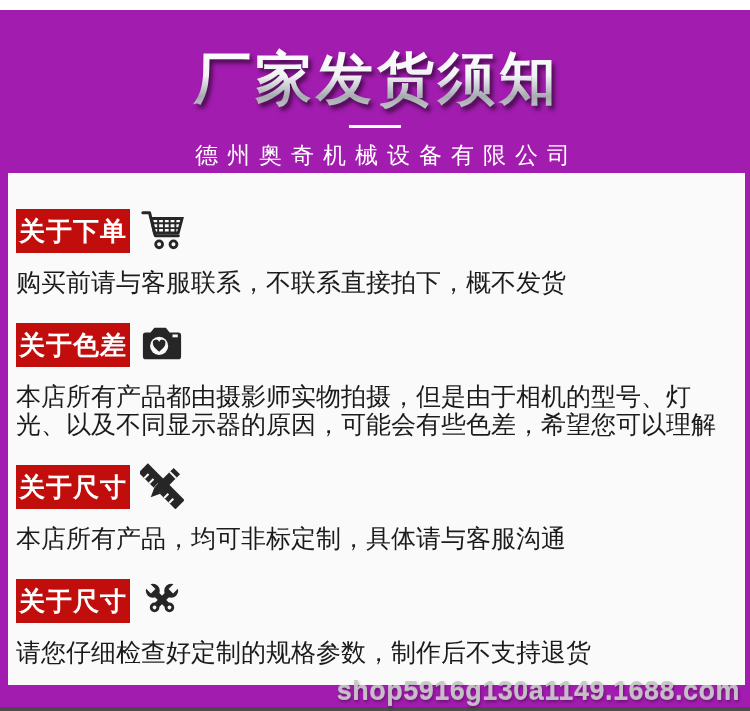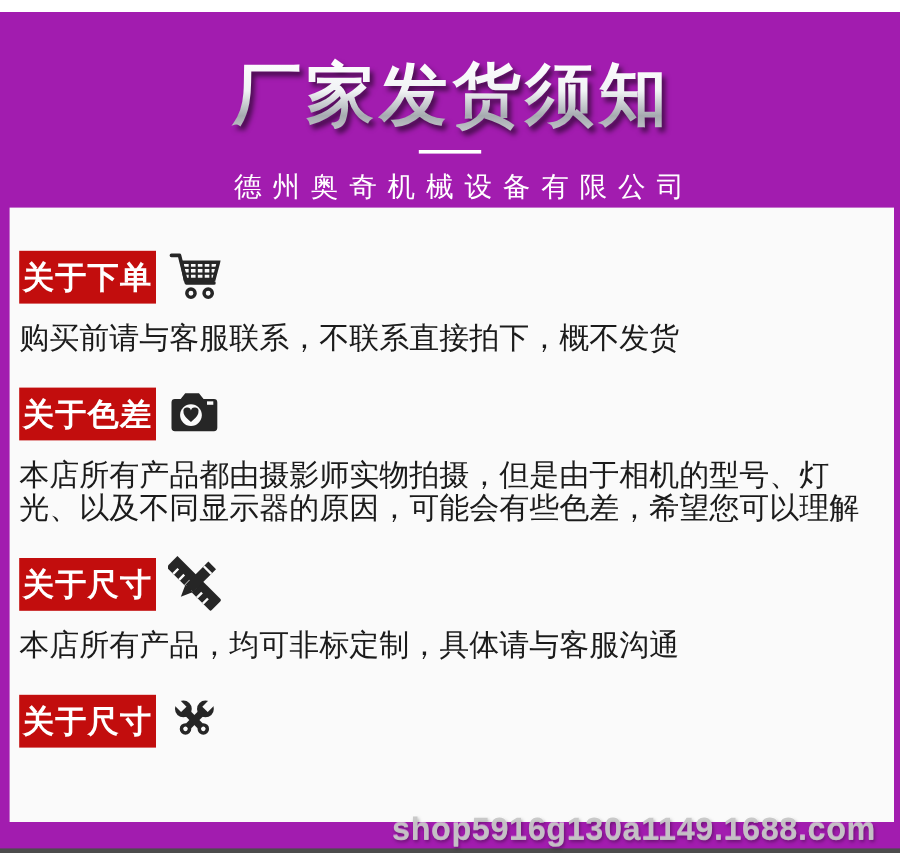--- a/index.html
+++ b/index.html
@@ -28,21 +28,21 @@
 
   .section { margin-bottom:25px; }
   .sec-head { display:flex; align-items:flex-end; gap:9px; height:46px; }
   .badge { display:inline-block; width:114px; height:44px; line-height:44px; text-align:center;
            background:#c20d0d; color:#ffffff; font-size:26px; font-weight:bold; letter-spacing:1px; }
   .icon { width:46px; height:46px; display:inline-flex; align-items:center; justify-content:center; }
   .icon svg { display:block; }
   .sec-body { margin-top:15px; font-size:25px; line-height:28px; color:#1b1b1b; }
 
   
-  .watermark { position:absolute; top:666px; right:20px; z-index:5;
+  .watermark { position:absolute; top:666px; right:10px; z-index:5;
                font-size:27px; font-weight:bold; letter-spacing:.5px;
                color:rgba(198,198,198,.92);
                text-shadow:0 -1px 0 rgba(255,255,255,.45), 1px 2px 3px rgba(0,0,0,.35); }
 
   
   .bottom-strip { position:absolute; left:0; bottom:0; width:750px; height:4px; background:#4c4c4c; }
 </style>
 </head>
 <body>
 
@@ -123,20 +123,21 @@
               <g transform="rotate(45 22 22)">
                 <circle cx="22" cy="9" r="7" fill="#262626"></circle>
                 <rect x="18.8" y="0" width="6.4" height="9.5" fill="#fafafa"></rect>
                 <rect x="19" y="12" width="6" height="17" fill="#262626"></rect>
                 <circle cx="22" cy="32.5" r="4.8" fill="#262626"></circle>
                 <circle cx="22" cy="32.5" r="1.9" fill="#fafafa"></circle>
               </g>
             </svg>
           </span>
         </div>
+        <p class="sec-body">请您仔细检查好定制的规格参数，制作后不支持退货</p>
       </div>
 
     </div>
 
     <div class="watermark">shop5916g130a1149.1688.com</div>
     <div class="bottom-strip"></div>
   </div>
 </div>
 
 </body></html>

